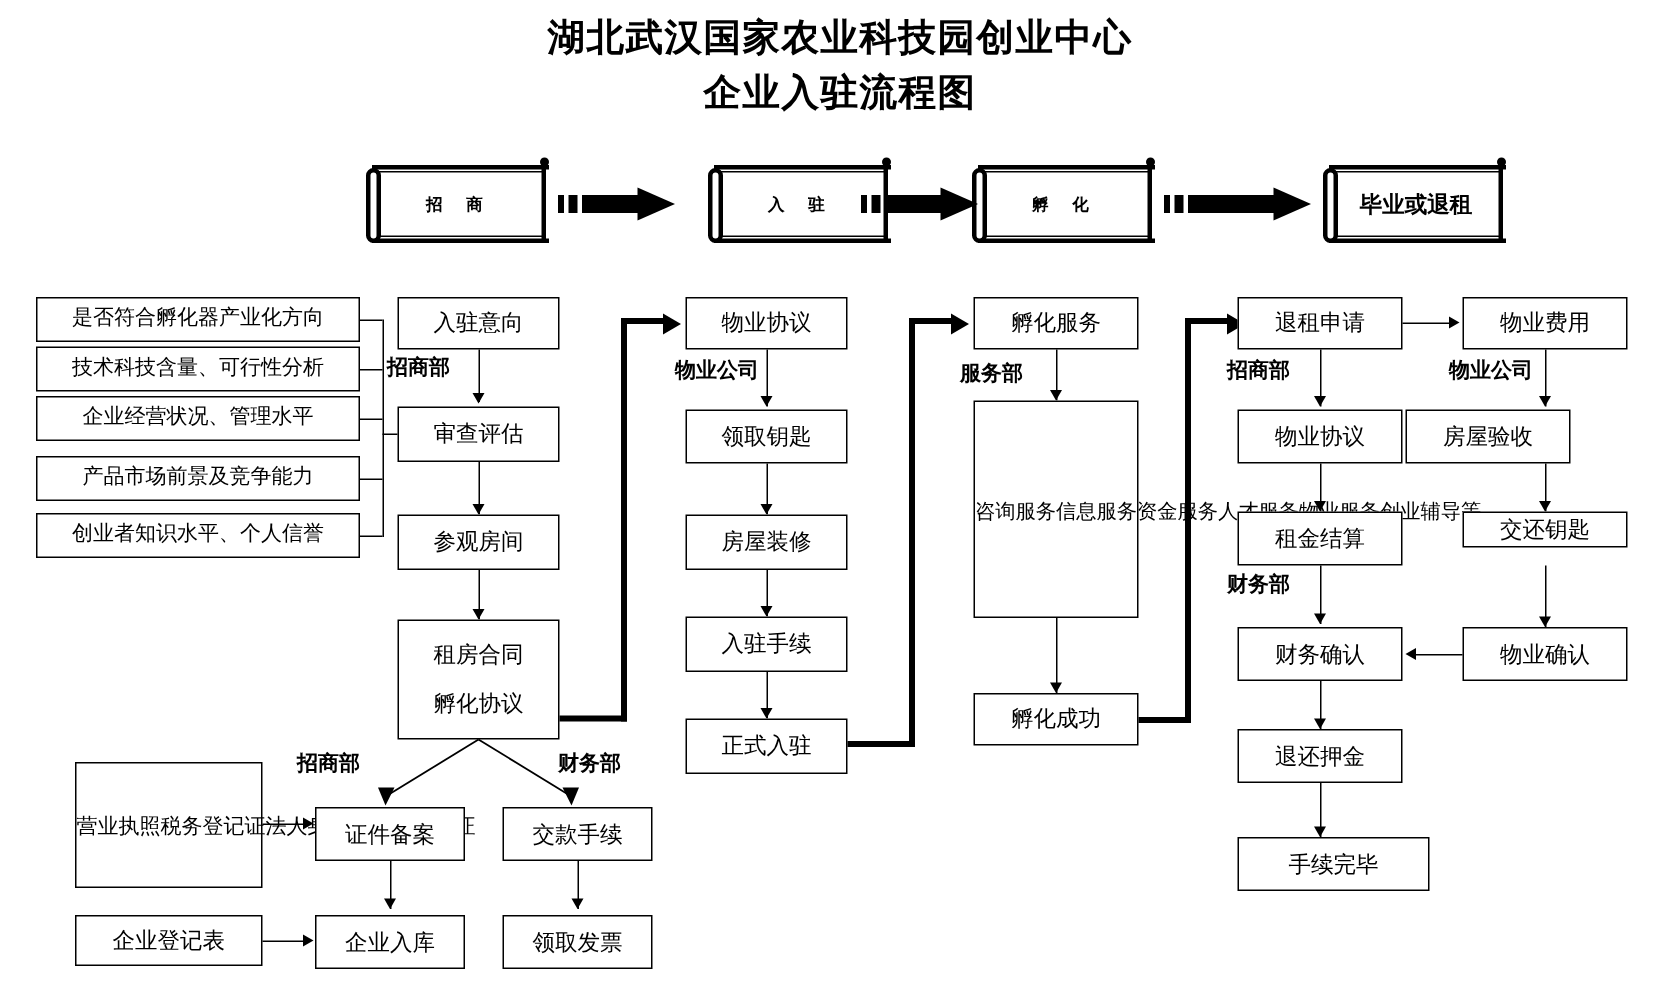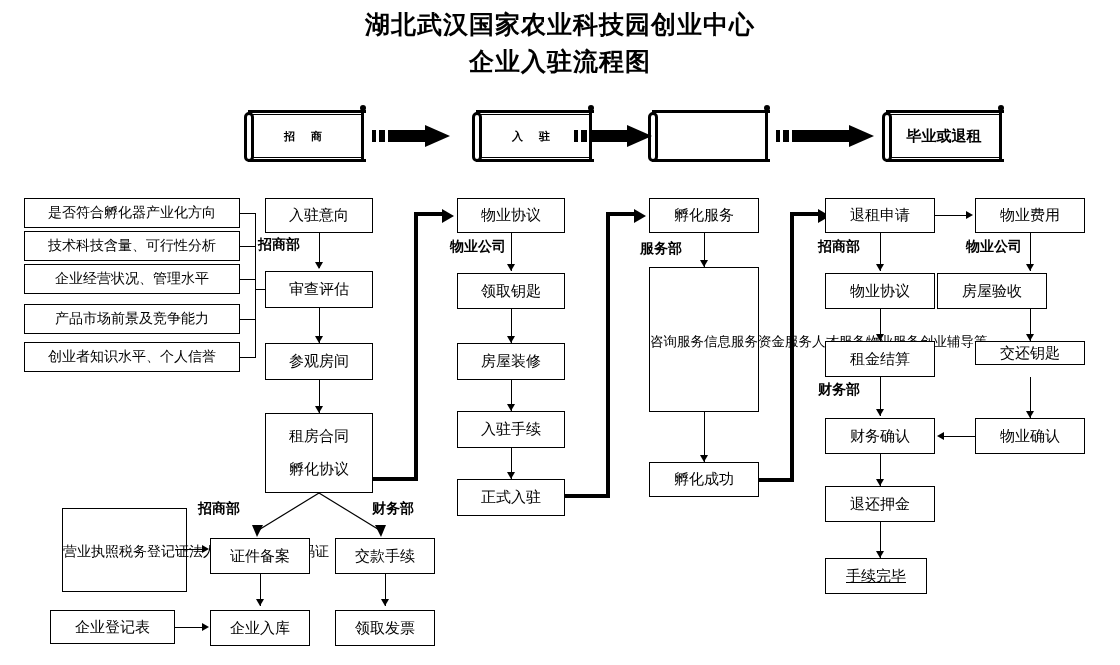--- a/index.html
+++ b/index.html
@@ -180,20 +180,21 @@
     <div class="knob"></div>
     <div class="body">入  驻</div>
     <div class="roll"></div>
   </div>
 
   <div class="banner" style="left:644px;top:110px;">
     <div class="bar-top"></div>
     <div class="bar-bot"></div>
     <div class="stem"></div>
     <div class="knob"></div>
+    <div class="body">孵  化</div>
     <div class="roll"></div>
   </div>
 
   <div class="banner" style="left:878px;top:110px;">
     <div class="bar-top"></div>
     <div class="bar-bot"></div>
     <div class="stem"></div>
     <div class="knob"></div>
     <div class="body" style="letter-spacing:0px;font-size:15px;">毕业或退租</div>
     <div class="roll"></div>
@@ -320,21 +321,21 @@
   <div class="arrow-down" style="left:876px;top:409px;"></div>
 
   <div class="box" style="left:825px;top:418px;width:110px;height:36px;">财务确认</div>
   <div class="vline" style="left:880px;top:454px;height:32px;"></div>
   <div class="arrow-down" style="left:876px;top:479px;"></div>
 
   <div class="box" style="left:825px;top:486px;width:110px;height:36px;">退还押金</div>
   <div class="vline" style="left:880px;top:522px;height:36px;"></div>
   <div class="arrow-down" style="left:876px;top:551px;"></div>
 
-  <div class="box" style="left:825px;top:558px;width:102px;height:36px;text-decoration:underline;">手续完毕</div>
+  <div class="box" style="left:825px;top:558px;width:128px;height:36px;">手续完毕</div>
 
   <div class="box" style="left:975px;top:198px;width:110px;height:35px;">物业费用</div>
   <div class="dept" style="left:966px;top:238px;">物业公司</div>
 
   <div class="hline" style="left:935px;top:215px;width:32px;"></div>
   <div class="arrow-right" style="left:966px;top:211px;"></div>
 
   <div class="vline" style="left:1030px;top:233px;height:38px;"></div>
   <div class="arrow-down" style="left:1026px;top:264px;"></div>
 
@@ -344,21 +345,21 @@
 
   <div class="box" style="left:975px;top:341px;width:110px;height:24px;">交还钥匙</div>
   <div class="vline" style="left:1030px;top:377px;height:41px;"></div>
   <div class="arrow-down" style="left:1026px;top:411px;"></div>
 
   <div class="box" style="left:975px;top:418px;width:110px;height:36px;">物业确认</div>
 
   <div class="hline" style="left:944px;top:436px;width:31px;"></div>
   <div class="arrow-left" style="left:937px;top:432px;"></div>
 
-  <div class="box list" style="left:50px;top:508px;width:125px;height:84px;font-size:14px;line-height:1.28;padding-top:3px;margin-left:12px;">
+  <div class="box list" style="left:50px;top:508px;width:125px;height:84px;font-size:14px;line-height:1.28;padding-top:3px;">
     <div>营业执照</div>
     <div>税务登记证</div>
     <div>法人身份证</div>
     <div>机构代码证</div>
   </div>
 
   <div class="box" style="left:50px;top:610px;width:125px;height:34px;">企业登记表</div>
 
   <div class="dept" style="left:198px;top:500px;">招商部</div>
   <div class="dept" style="left:372px;top:500px;">财务部</div>

